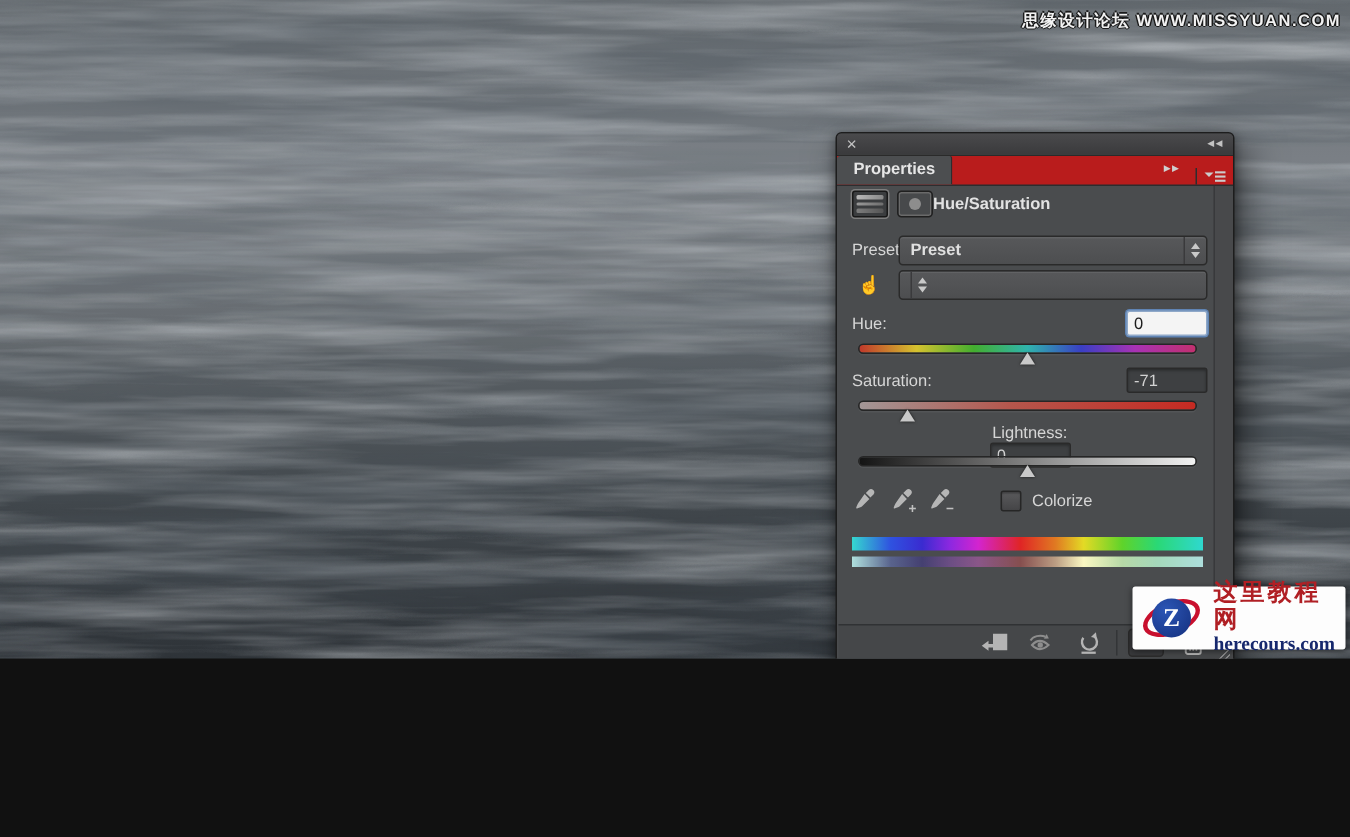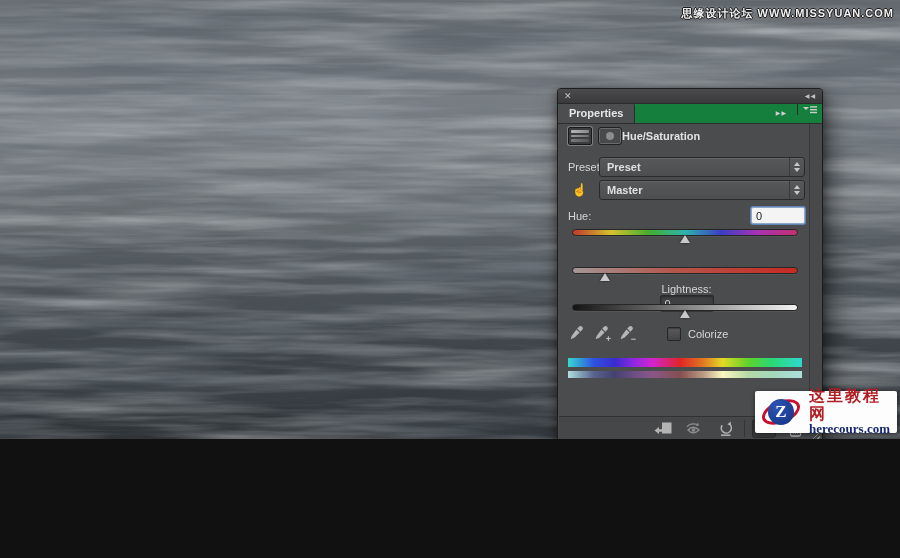--- a/index.html
+++ b/index.html
@@ -27,21 +27,21 @@
 
   
   .panel{position:absolute;left:557px;top:88px;width:266px;height:358px;box-sizing:border-box;
          background:#4a4c4e;border:1px solid #1d1d1d;border-radius:4px;
          box-shadow:7px 9px 26px rgba(0,0,0,.55),0 2px 8px rgba(0,0,0,.4);
          font-size:11px;color:#d8d8d8;}
   .titlebar{height:14px;background:linear-gradient(#4a4a4c,#3a3a3c);border-bottom:1px solid #2a2a2a;
             border-radius:3px 3px 0 0;position:relative;}
   .close-x{position:absolute;left:6px;top:0;font-size:9px;color:#c2c2c2;line-height:14px;cursor:default;}
   .collapse{position:absolute;right:6px;top:0;font-size:6px;color:#c2c2c2;line-height:14px;letter-spacing:1px;}
-  .tabrow{height:19px;background:#15803d;border-bottom:1px solid #2d2d2f;display:flex;align-items:flex-start;}
+  .tabrow{height:19px;background:#b91c1c;border-bottom:1px solid #2d2d2f;display:flex;align-items:flex-end;}
   .tab{background:#4c4e50;padding:0 11px;line-height:19px;font-weight:bold;color:#e6e6e6;
        border-right:1px solid #2d2d2f;border-radius:2px 2px 0 0;}
   .tab-spacer{flex:1;}
   .expand{font-size:6px;color:#cfcfcf;line-height:19px;letter-spacing:1px;margin-right:10px;}
   .menu-btn{width:24px;display:flex;align-items:center;justify-content:center;border-left:1px solid #2d2d2f;}
   .panel-body{position:absolute;top:35px;left:0;right:0;bottom:0;}
   .panel-body::before{content:'';position:absolute;top:0;bottom:0;right:0;width:12px;
                       background:#48494b;border-left:1px solid #38393b;}
   .row{position:absolute;left:10px;right:17px;display:flex;align-items:center;}
 
@@ -189,38 +189,42 @@
           <span class="stepper">
               <b class="st-up"></b>
               <b class="st-dn"></b>
             </span>
         </div>
       </div>
 
       <div class="row" style="top:56px;">
         <span class="tat-icon" style="width:23px;margin-right:8px;">☝</span>
         <div class="dropdown">
-          <span class="dd-val">Master</span>
           <span class="stepper">
               <b class="st-up"></b>
               <b class="st-dn"></b>
             </span>
         </div>
       </div>
 
       <div class="row" style="top:83px;">
         <span class="label">Hue:</span>
         <span class="spacer"></span>
         <input class="num-field focused" value="0" style="">
       </div>
       <div class="trackwrap" style="top:105px;">
         <div class="track track-hue"></div>
         <div class="thumb" style="left: 50%;"></div>
       </div>
 
+      <div class="row" style="top:121px;">
+        <span class="label">Saturation:</span>
+        <span class="spacer"></span>
+        <input class="num-field" value="-71" style="">
+      </div>
       <div class="trackwrap" style="top:143px;">
         <div class="track track-sat"></div>
         <div class="thumb" style="left: 14.5%;"></div>
       </div>
 
       <div class="row" style="top:159px;flex-direction:column;">
         <span class="label">Lightness:</span>
         <span class="spacer"></span>
         <input class="num-field" value="0" style="">
       </div>

